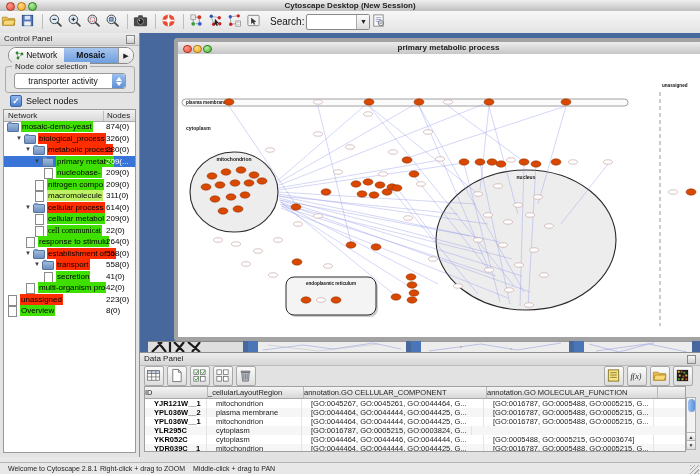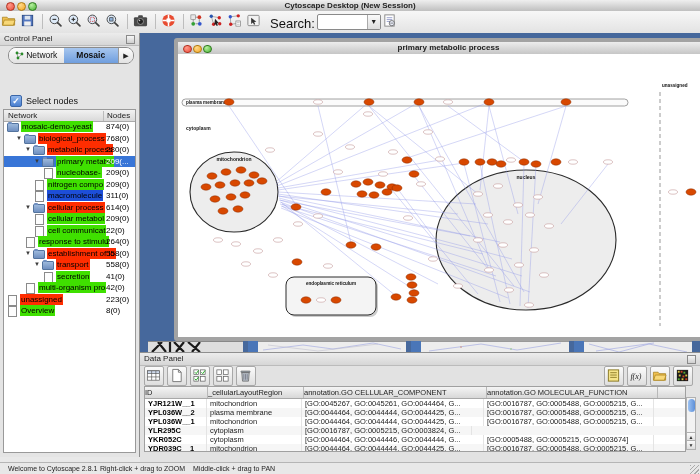--- a/index.html
+++ b/index.html
@@ -12,21 +12,21 @@
     font-size:8px;font-weight:bold;color:#222;}
   .tl{position:absolute;top:2px;width:7px;height:7px;border-radius:50%;}
   .tl.red{left:6px;background:radial-gradient(circle at 35% 30%,#ff9a8a,#ee4b3a);border:.5px solid #b03020;}
   .tl.yel{left:17px;background:radial-gradient(circle at 35% 30%,#ffd98a,#f5a623);border:.5px solid #b07a10;}
   .tl.grn{left:28px;background:radial-gradient(circle at 35% 30%,#b8f0a0,#47b332);border:.5px solid #2f7a20;}
   
   .toolbar{position:absolute;left:0;top:11px;width:700px;height:22px;
     background:linear-gradient(#f7f7f7,#e3e3e3);border-bottom:1px solid #979797;white-space:nowrap;}
   .tb-icon{display:inline-block;width:17px;height:17px;margin:2px 1px 0 1px;vertical-align:top;}
   .tb-sep{display:inline-block;width:1px;height:15px;background:#bdbdbd;margin:3px 4px 0 4px;vertical-align:top;}
-  .search-label{display:inline-block;margin:5px 2px 0 6px;font-size:13px;vertical-align:top;}
+  .search-label{display:inline-block;margin:5px 2px 0 6px;font-size:10px;vertical-align:top;}
   .search-combo{display:inline-block;position:relative;width:62px;height:14px;margin-top:3px;
     background:#fff;border:1px solid #8a8a8a;border-radius:2px;vertical-align:top;}
   .search-combo input{position:absolute;left:1px;top:0;width:46px;height:12px;border:0;outline:0;
     font-size:8px;font-family:"Liberation Sans",sans-serif;background:transparent;}
   .combo-arrow{position:absolute;right:0;top:0;width:12px;height:14px;border-left:1px solid #aaa;
     background:linear-gradient(#fafafa,#ddd);font-size:7px;text-align:center;line-height:14px;color:#222;}
   
   .control-panel{position:absolute;left:0;top:33px;width:140px;height:424px;
     background:#e4e4e4;border-right:1px solid #8f8f8f;box-sizing:border-box;}
   .panel-hdr{position:absolute;left:0;top:0;right:0;height:12px;
@@ -93,21 +93,21 @@
   .dp-btn{display:inline-block;width:18px;height:18px;margin-right:3px;background:linear-gradient(#fbfbfb,#dedede);
     border:1px solid #a8a8a8;border-radius:2px;vertical-align:top;}
   .dp-btn svg{margin:1px;}
   .dp-right{position:absolute;right:0;top:0;}
   .dp-table{position:absolute;left:4px;top:33px;width:540px;height:64px;background:#fff;
     border:1px solid #a0a0a0;overflow:hidden;font-size:7.5px;}
   .dpt-hdr{display:flex;height:11px;background:linear-gradient(#f4f4f4,#d8d8d8);border-bottom:1px solid #a8a8a8;}
   .dpt-hdr div{border-right:1px solid #b8b8b8;text-align:left;line-height:11px;overflow:hidden;white-space:nowrap;color:#222;}
   .dpt-row{display:flex;height:9px;line-height:9px;}
   .dpt-row:nth-child(even){background:#f6f6f6;}
-  .dpt-row div{border-right:1px solid #e4e4e4;overflow:hidden;white-space:nowrap;padding-left:3px;box-sizing:border-box;color:#222;}
+  .dpt-row div{border-right:1px solid #e4e4e4;overflow:hidden;white-space:nowrap;padding-left:9px;box-sizing:border-box;color:#222;}
   .dpt-row .c0{font-weight:bold;color:#000;}
   .dp-scroll{position:absolute;right:4px;top:44px;width:10px;height:53px;background:#f2f2f2;
     border:1px solid #b0b0b0;box-sizing:border-box;}
   .dp-thumb{position:absolute;left:0.5px;top:1px;width:7px;height:13px;border-radius:4px;
     background:linear-gradient(90deg,#9cc2f2,#5d8fd8);}
   .dp-sbtn{position:absolute;left:0;width:8px;height:8px;font-size:5px;text-align:center;line-height:8px;
     color:#333;background:linear-gradient(#fafafa,#ddd);border-top:1px solid #b0b0b0;}
   .dp-tabs{position:absolute;left:255px;top:97px;display:flex;height:12px;}
   .dp-tab{padding:0 7px;line-height:12px;font-size:7.5px;background:#f6f6f6;border:1px solid #999;
     border-left-width:0;color:#222;white-space:nowrap;}
@@ -207,40 +207,47 @@
     <div class="seg-tabs">
       <span class="seg"><svg class="mini" width="9" height="9" viewBox="0 0 9 9">
             <path d="M2 2L7 3M2 2L3 7M3 7l4-4" stroke="#888" stroke-width=".7"></path>
             <circle cx="2" cy="2" r="1.4" fill="#2a8a2a"></circle>
             <circle cx="7" cy="3" r="1.4" fill="#2a8a2a"></circle>
             <circle cx="3" cy="7" r="1.4" fill="#2a8a2a"></circle>
           </svg><span>Network</span></span>
       <span class="seg active"><span>Mosaic</span></span>
       <span class="seg arrow">▶</span>
     </div>
+    <div class="groupbox">
+      <span class="legend">Node color selection</span>
+      <div class="cp-combo">
+        <span class="val">transporter activity</span>
+        <span class="btn"></span>
+      </div>
+    </div>
     <div class="chk-row">
       <span class="chk">✓</span>
       <span class="chk-label">Select nodes</span>
     </div>
     <div class="tree-wrap">
       <div class="tree-hdr">
         <span class="c1">Network</span>
         <span class="c2">Nodes</span>
       </div>
       <div class="tree-rows" id="tree-rows">
           <div class="tree-row"><span style="display: inline-block; width: 3px;"></span><span class="tw-folder"></span><span class="tw-label" style="background: rgb(63, 224, 0);">mosaic-demo-yeast</span><span class="tw-count">874(0)</span></div>
-          <div class="tree-row"><span style="display: inline-block; width: 12px;"></span><span class="tw-exp">▼</span><span class="tw-folder"></span><span class="tw-label" style="background: rgb(255, 45, 0);">biological_process</span><span class="tw-count">768(0)</span></div>
+          <div class="tree-row"><span style="display: inline-block; width: 12px;"></span><span class="tw-exp">▼</span><span class="tw-folder"></span><span class="tw-label" style="background: rgb(255, 45, 0);">biological_process</span><span class="tw-count">326(0)</span></div>
           <div class="tree-row"><span style="display: inline-block; width: 21px;"></span><span class="tw-exp">▼</span><span class="tw-folder"></span><span class="tw-label" style="background: rgb(255, 45, 0);">metabolic process</span><span class="tw-count">280(0)</span></div>
           <div class="tree-row selected"><span style="display: inline-block; width: 30px;"></span><span class="tw-exp">▼</span><span class="tw-folder"></span><span class="tw-label" style="background: rgb(63, 224, 0);">primary metabo</span><span class="tw-count">209(...</span></div>
           <div class="tree-row"><span style="display: inline-block; width: 39px;"></span><span class="tw-leaf"></span><span class="tw-label" style="background: rgb(63, 224, 0);">nucleobase-</span><span class="tw-count">209(0)</span></div>
           <div class="tree-row"><span style="display: inline-block; width: 30px;"></span><span class="tw-leaf"></span><span class="tw-label" style="background: rgb(63, 224, 0);">nitrogen compo</span><span class="tw-count">209(0)</span></div>
-          <div class="tree-row"><span style="display: inline-block; width: 30px;"></span><span class="tw-leaf"></span><span class="tw-label" style="background: #1d4ed8;">macromolecule</span><span class="tw-count">311(0)</span></div>
+          <div class="tree-row"><span style="display: inline-block; width: 30px;"></span><span class="tw-leaf"></span><span class="tw-label" style="background: #bef264;">macromolecule</span><span class="tw-count">311(0)</span></div>
           <div class="tree-row"><span style="display: inline-block; width: 21px;"></span><span class="tw-exp">▼</span><span class="tw-folder"></span><span class="tw-label" style="background: rgb(255, 45, 0);">cellular process</span><span class="tw-count">614(0)</span></div>
           <div class="tree-row"><span style="display: inline-block; width: 30px;"></span><span class="tw-leaf"></span><span class="tw-label" style="background: rgb(63, 224, 0);">cellular metabol</span><span class="tw-count">209(0)</span></div>
-          <div class="tree-row"><span style="display: inline-block; width: 30px;"></span><span class="tw-leaf"></span><span class="tw-label" style="background: rgb(63, 224, 0);">cell communicat</span><span class="tw-count">22(0)</span></div>
+          <div class="tree-row"><span style="display: inline-block; width: 30px;"></span><span class="tw-leaf"></span><span class="tw-label" style="background: rgb(63, 224, 0); font-family: Liberation Serif, serif;">cell communicat</span><span class="tw-count">22(0)</span></div>
           <div class="tree-row"><span style="display: inline-block; width: 21px;"></span><span class="tw-leaf"></span><span class="tw-label" style="background: rgb(63, 224, 0);">response to stimulu</span><span class="tw-count">264(0)</span></div>
           <div class="tree-row"><span style="display: inline-block; width: 21px;"></span><span class="tw-exp">▼</span><span class="tw-folder"></span><span class="tw-label" style="background: rgb(255, 45, 0);">establishment of lo</span><span class="tw-count">558(0)</span></div>
           <div class="tree-row"><span style="display: inline-block; width: 30px;"></span><span class="tw-exp">▼</span><span class="tw-folder"></span><span class="tw-label" style="background: rgb(255, 45, 0);">transport</span><span class="tw-count">558(0)</span></div>
           <div class="tree-row"><span style="display: inline-block; width: 39px;"></span><span class="tw-leaf"></span><span class="tw-label" style="background: rgb(63, 224, 0);">secretion</span><span class="tw-count">41(0)</span></div>
           <div class="tree-row"><span style="display: inline-block; width: 21px;"></span><span class="tw-leaf"></span><span class="tw-label" style="background: rgb(63, 224, 0);">multi-organism pro</span><span class="tw-count">42(0)</span></div>
           <div class="tree-row"><span style="display: inline-block; width: 3px;"></span><span class="tw-leaf"></span><span class="tw-label" style="background: rgb(255, 45, 0);">unassigned</span><span class="tw-count">223(0)</span></div>
           <div class="tree-row"><span style="display: inline-block; width: 3px;"></span><span class="tw-leaf"></span><span class="tw-label" style="background: rgb(63, 224, 0);">Overview</span><span class="tw-count">8(0)</span></div>
         </div>
     </div>
   </div>

